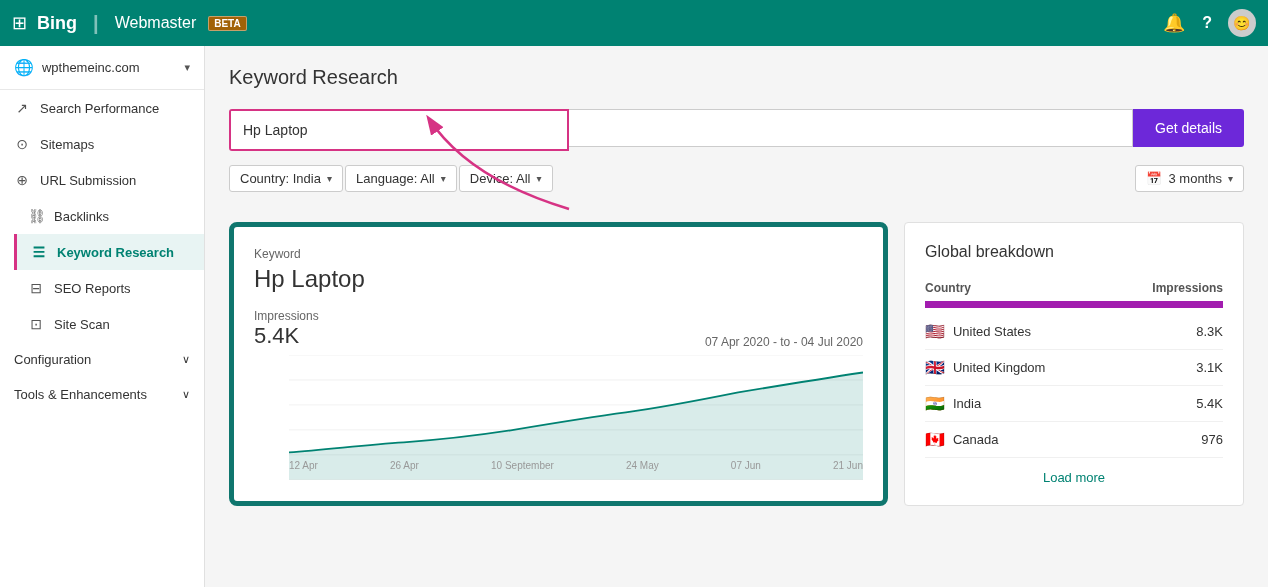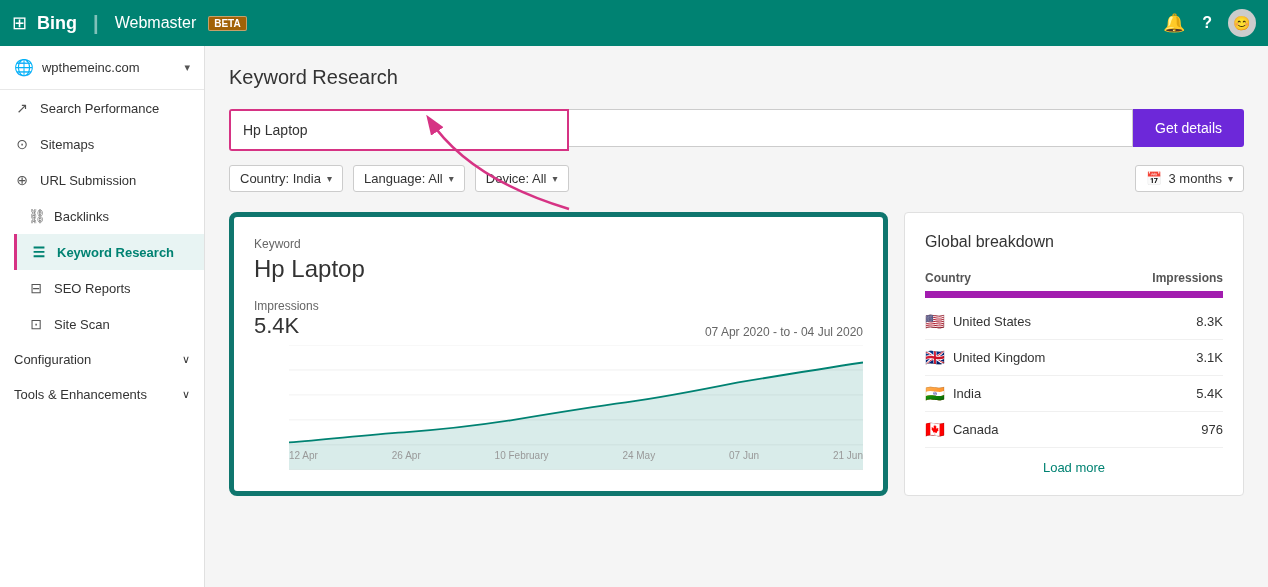--- a/index.html
+++ b/index.html
@@ -188,22 +188,22 @@
       height: 38px;
       font-size: 14px;
       cursor: pointer;
       border-radius: 0 3px 3px 0;
       white-space: nowrap;
     }
 
     
     .filter-bar {
       display: flex;
-      gap: 10px;
-      margin-bottom: 20px;
+      gap: 2px;
+      margin-bottom: 30px;
       align-items: flex-end;
     }
     .filter-select {
       display: flex;
       align-items: center;
       border: 1px solid #ccc;
       border-radius: 3px;
       background: white;
       padding: 5px 10px;
       cursor: pointer;
@@ -506,21 +506,21 @@
             <line x1="0" y1="80" x2="460" y2="80" stroke="#e8e8e8" stroke-width="0.5"></line>
             <line x1="0" y1="100" x2="460" y2="100" stroke="#e8e8e8" stroke-width="0.5"></line>
 
             <path d="M0,78 C30,76 60,72 92,70 C120,68 148,65 180,60 C210,55 240,50 270,46 C300,42 330,36 360,30 C390,25 420,20 460,14 L460,100 L0,100 Z" fill="rgba(0, 130, 114, 0.15)" stroke="none"></path>
 
             <path d="M0,78 C30,76 60,72 92,70 C120,68 148,65 180,60 C210,55 240,50 270,46 C300,42 330,36 360,30 C390,25 420,20 460,14" fill="none" stroke="#008272" stroke-width="1.5"></path>
           </svg>
           <div class="chart-x-axis">
             <span class="chart-x-label">12 Apr</span>
             <span class="chart-x-label">26 Apr</span>
-            <span class="chart-x-label">10 February</span>
+            <span class="chart-x-label">10 September</span>
             <span class="chart-x-label">24 May</span>
             <span class="chart-x-label">07 Jun</span>
             <span class="chart-x-label">21 Jun</span>
           </div>
         </div>
       </div>
 
       <div class="breakdown-card">
         <div class="breakdown-title">Global breakdown</div>
         <div class="breakdown-table-header">

